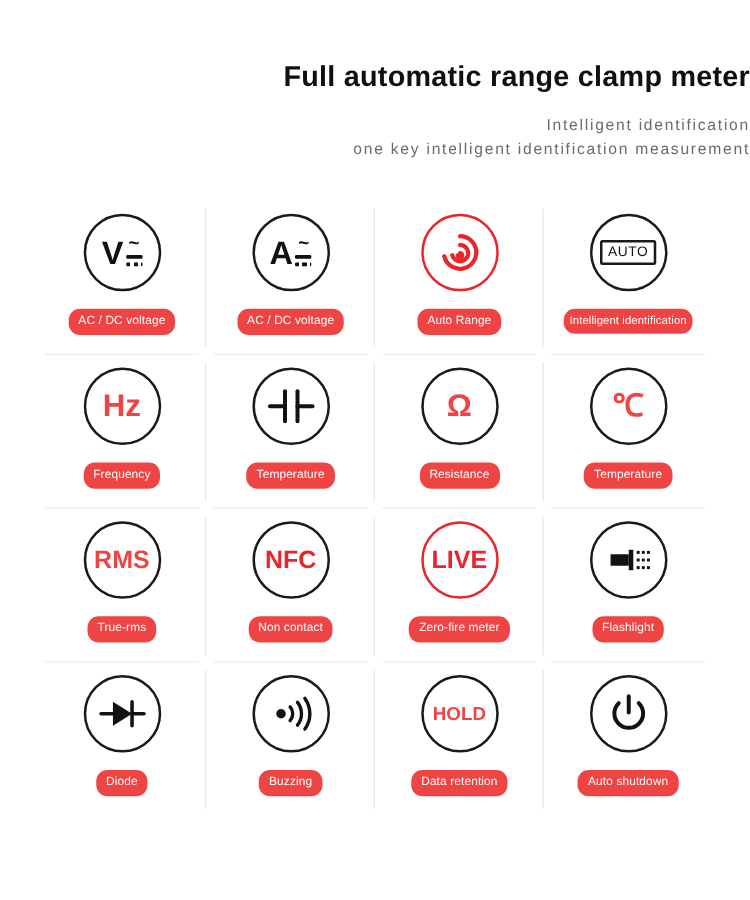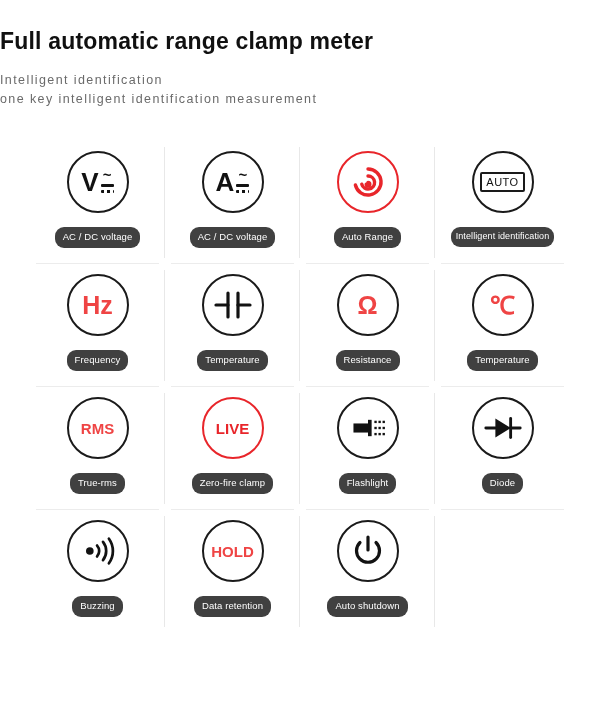--- a/index.html
+++ b/index.html
@@ -12,22 +12,22 @@
     font-family: "Liberation Sans", sans-serif;
     color: #111;
   }
   .page {
     width: 600px;
     height: 720px;
     position: relative;
     overflow: hidden;
   }
   .header {
-    padding-top: 28px;
-    text-align: left;
+    padding-top: 48px;
+    text-align: right;
   }
   .title {
     font-size: 23px;
     font-weight: bold;
     letter-spacing: 0.2px;
     color: #101010;
     margin: 0 0 16px 0;
   }
   .subtitle {
     font-size: 12.5px;
@@ -81,39 +81,39 @@
     border: 2.5px solid #1a1a1a;
     display: flex;
     align-items: center;
     justify-content: center;
     position: relative;
     background: #fff;
   }
   .circle.red { border-color: #e8252a; }
   .label {
     margin-top: 14px;
-    background: #404040;
+    background: #ef4444;
     color: #ffffff;
     font-size: 9.5px;
     line-height: 1;
     padding: 5px 8px 6px 8px;
     border-radius: 9px;
     white-space: nowrap;
     letter-spacing: 0.1px;
   }
   .label.wide { padding-left: 5px; padding-right: 5px; font-size: 9px; }
 
   
   .g-text {
     font-size: 25px;
     font-weight: bold;
     line-height: 1;
     color: #ef4444;
   }
-  .g-text.small { font-size: 15px; }
+  .g-text.small { font-size: 20px; }
   .g-text.xsmall { font-size: 15px; text-align: right; }
   .g-text.red { color: #e8252a; }
 
   .va-wrap {
     display: flex;
     align-items: center;
     justify-content: center;
     gap: 1px;
   }
   .va-letter { font-size: 26px; font-weight: bold; line-height: 1; }
@@ -263,26 +263,32 @@
       <div class="label">Temperature</div>
     </div>
 
     <div class="cell">
       <div class="circle">
         <span class="g-text small">RMS</span>
       </div>
       <div class="label">True-rms</div>
     </div>
 
+    <div class="cell">
+      <div class="circle">
+        <span class="g-text small red">NFC</span>
+      </div>
+      <div class="label">Non contact</div>
+    </div>
 
     <div class="cell">
       <div class="circle red">
         <span class="g-text small red">LIVE</span>
       </div>
-      <div class="label">Zero-fire clamp</div>
+      <div class="label">Zero-fire meter</div>
     </div>
 
     <div class="cell">
       <div class="circle">
         <svg class="torch" viewBox="0 0 44 30" aria-hidden="true">
           <path d="M6 10 h16 v10 h-16 z" fill="#121212"></path>
           <path d="M22 6 h4 v18 h-4 z" fill="#121212"></path>
           <g fill="#121212">
             <rect x="29" y="7" width="2.6" height="2.6"></rect>
             <rect x="33.5" y="7" width="2.6" height="2.6"></rect>

